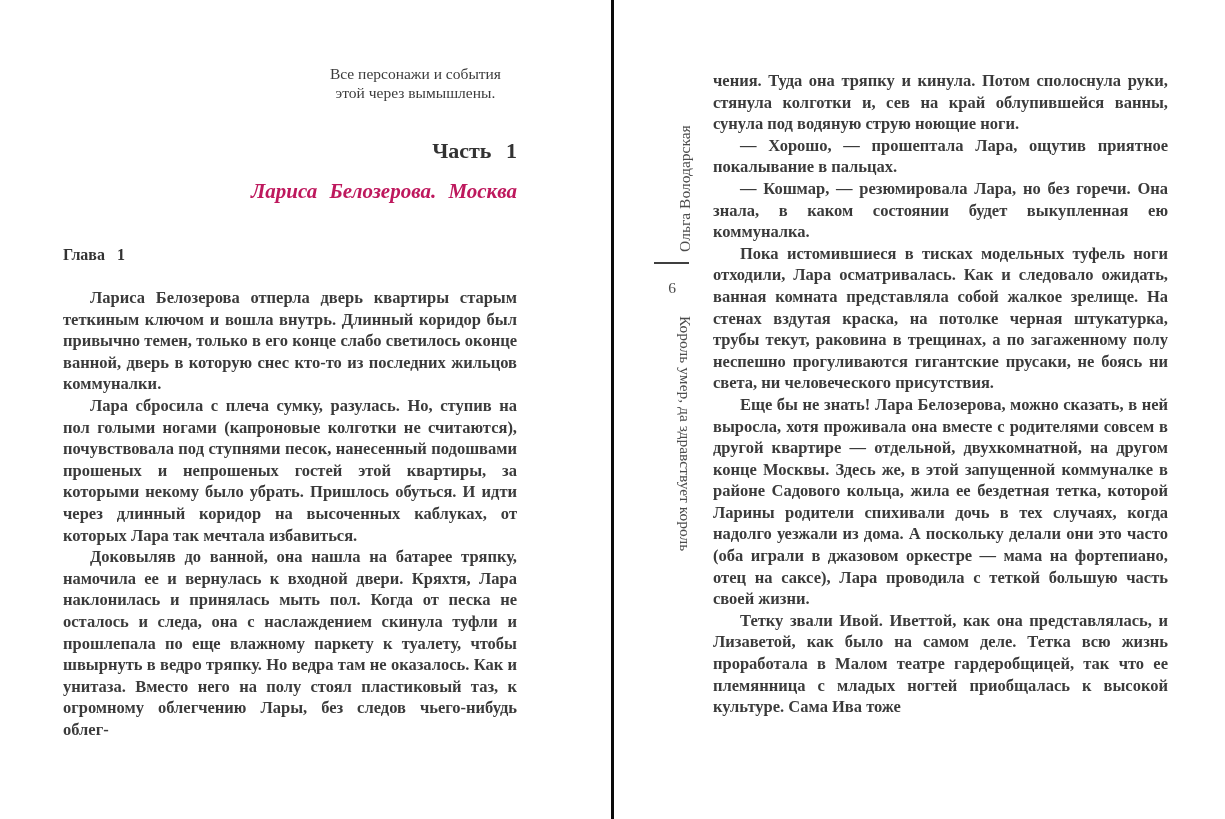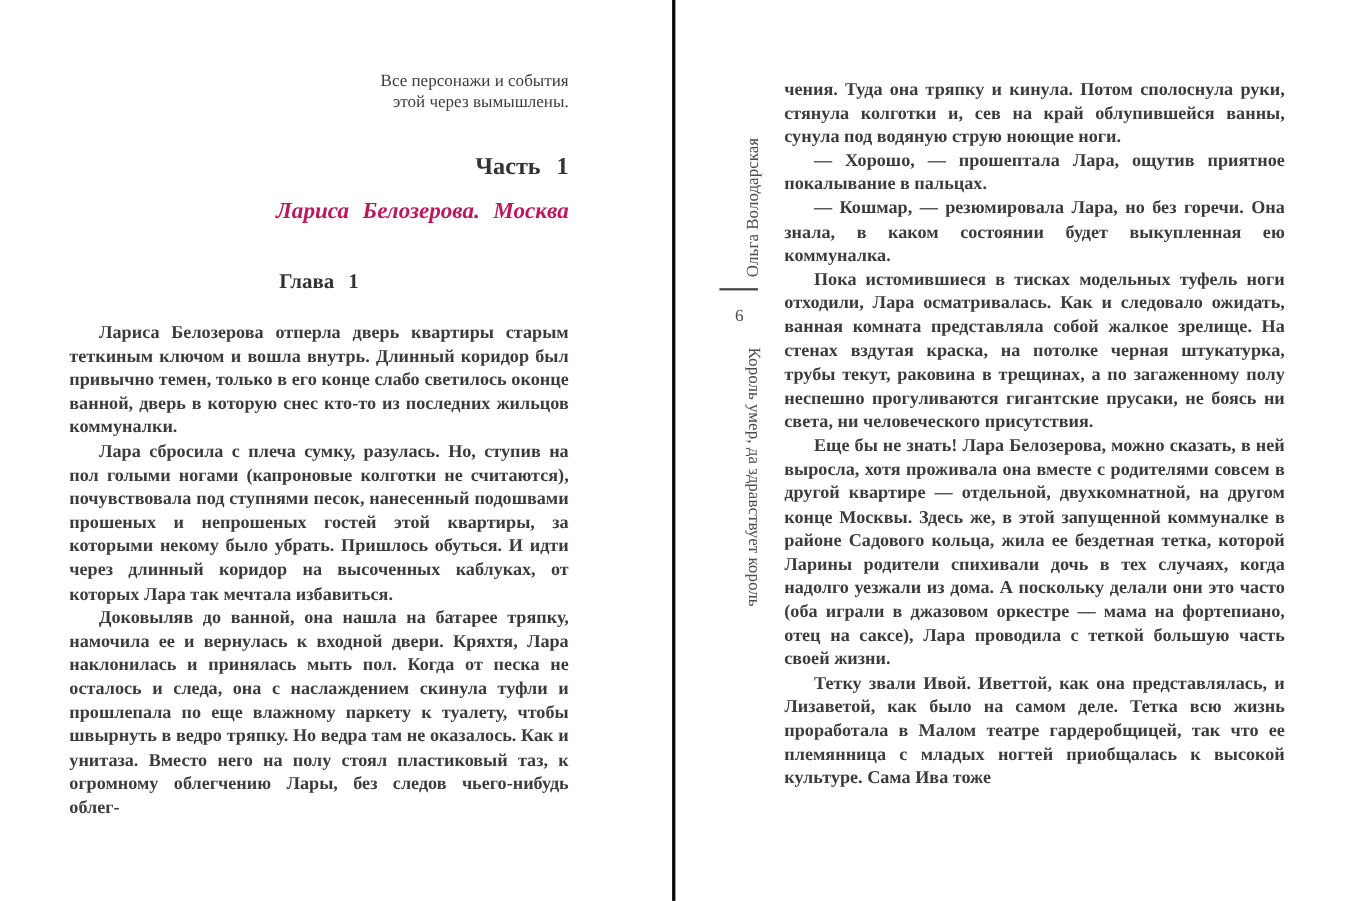--- a/index.html
+++ b/index.html
@@ -41,44 +41,44 @@
   
   .epigraph {
     padding-top: 64px;
     text-align: right;
     font-size: 15.5px;
     line-height: 19px;
     color: #3b3b3b;
   }
   .epigraph-inner {
     display: inline-block;
-    text-align: right;
-    margin-right: 0;
+    text-align: center;
+    margin-right: 16px;
   }
   .part-heading {
     margin: 36px 0 0 0;
     text-align: right;
     font-size: 22px;
     font-weight: bold;
     word-spacing: 9px;
     color: #333333;
   }
   .part-subheading {
     margin: 15px 0 0 0;
     text-align: right;
     font-size: 21px;
     font-weight: bold;
     font-style: italic;
     word-spacing: 7px;
     color: #be185d;
   }
   .chapter-heading {
     margin: 42px 0 0 0;
-    text-align: center;
-    font-size: 19px;
+    text-align: left;
+    font-size: 16px;
     font-weight: bold;
     word-spacing: 8px;
     color: #333333;
   }
   .left-page .body-text { margin-top: 23px; }
 
   
   .spine-rule {
     position: absolute;
     left: 611px;

